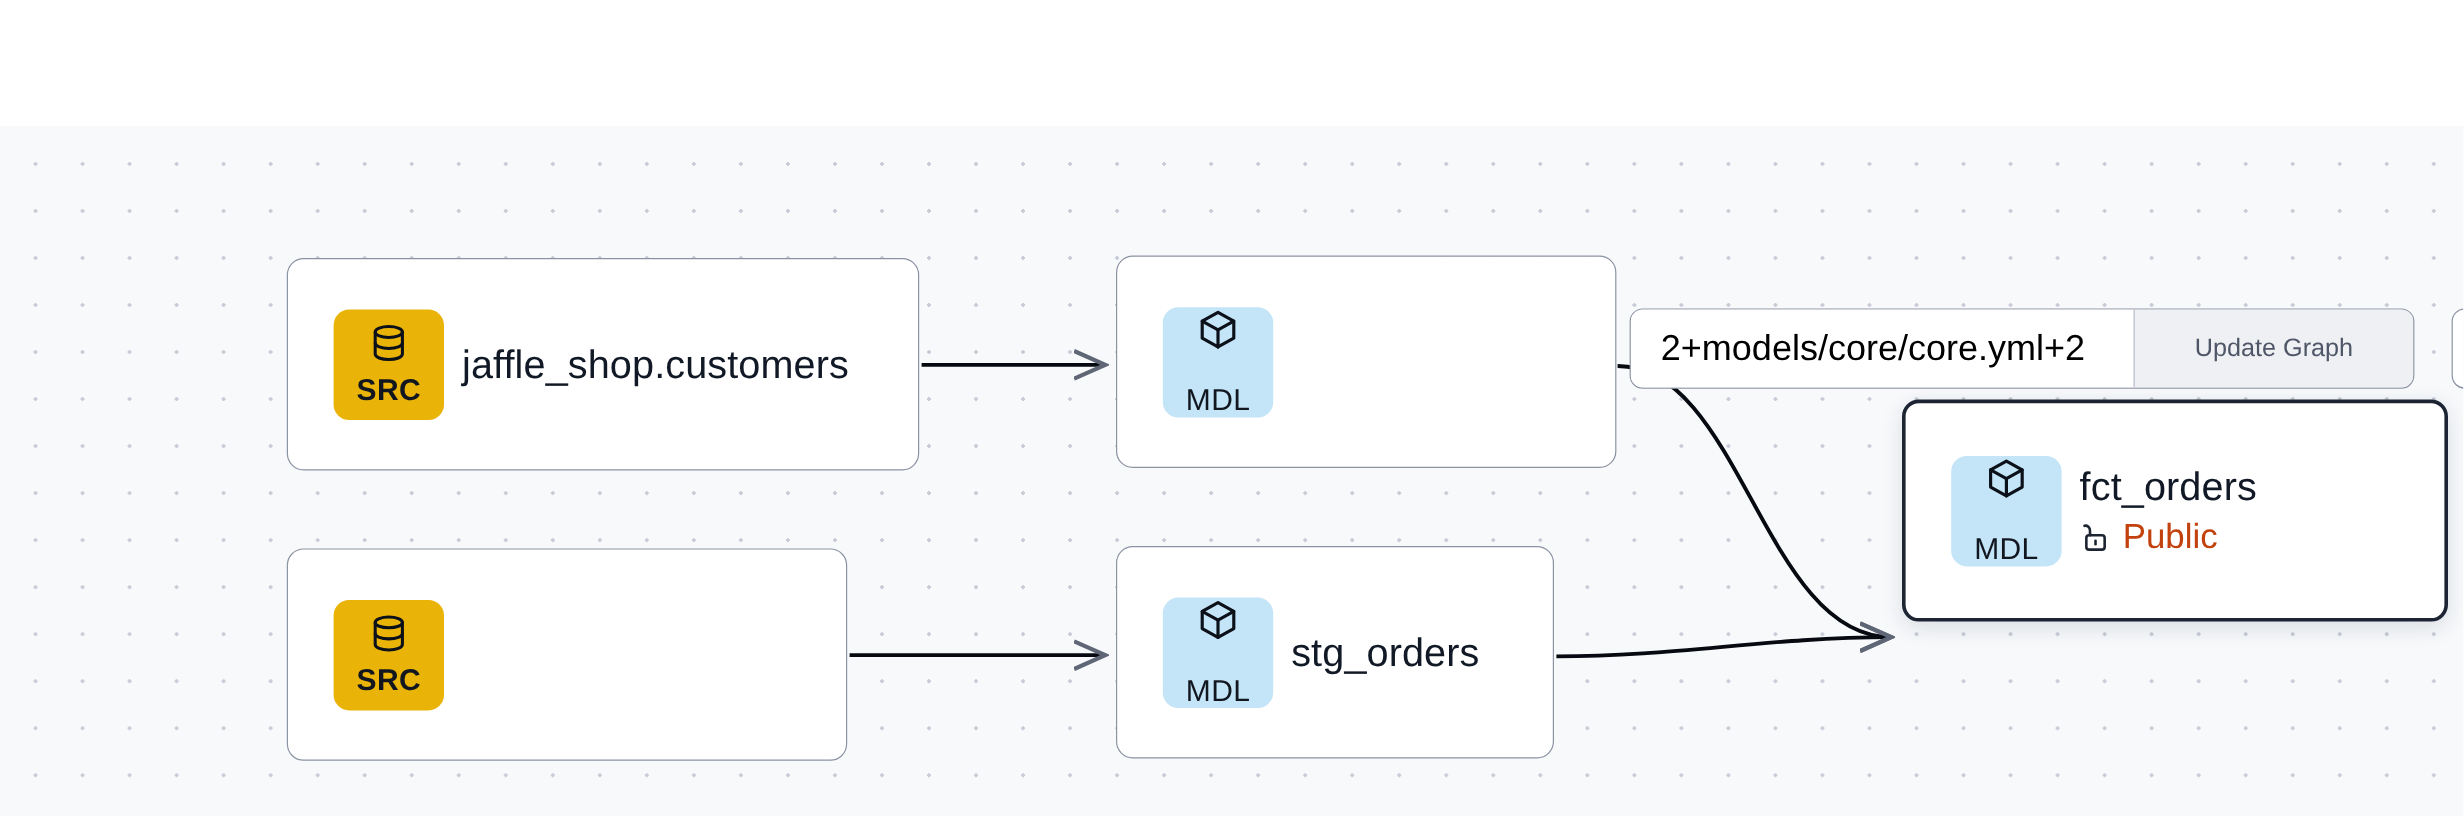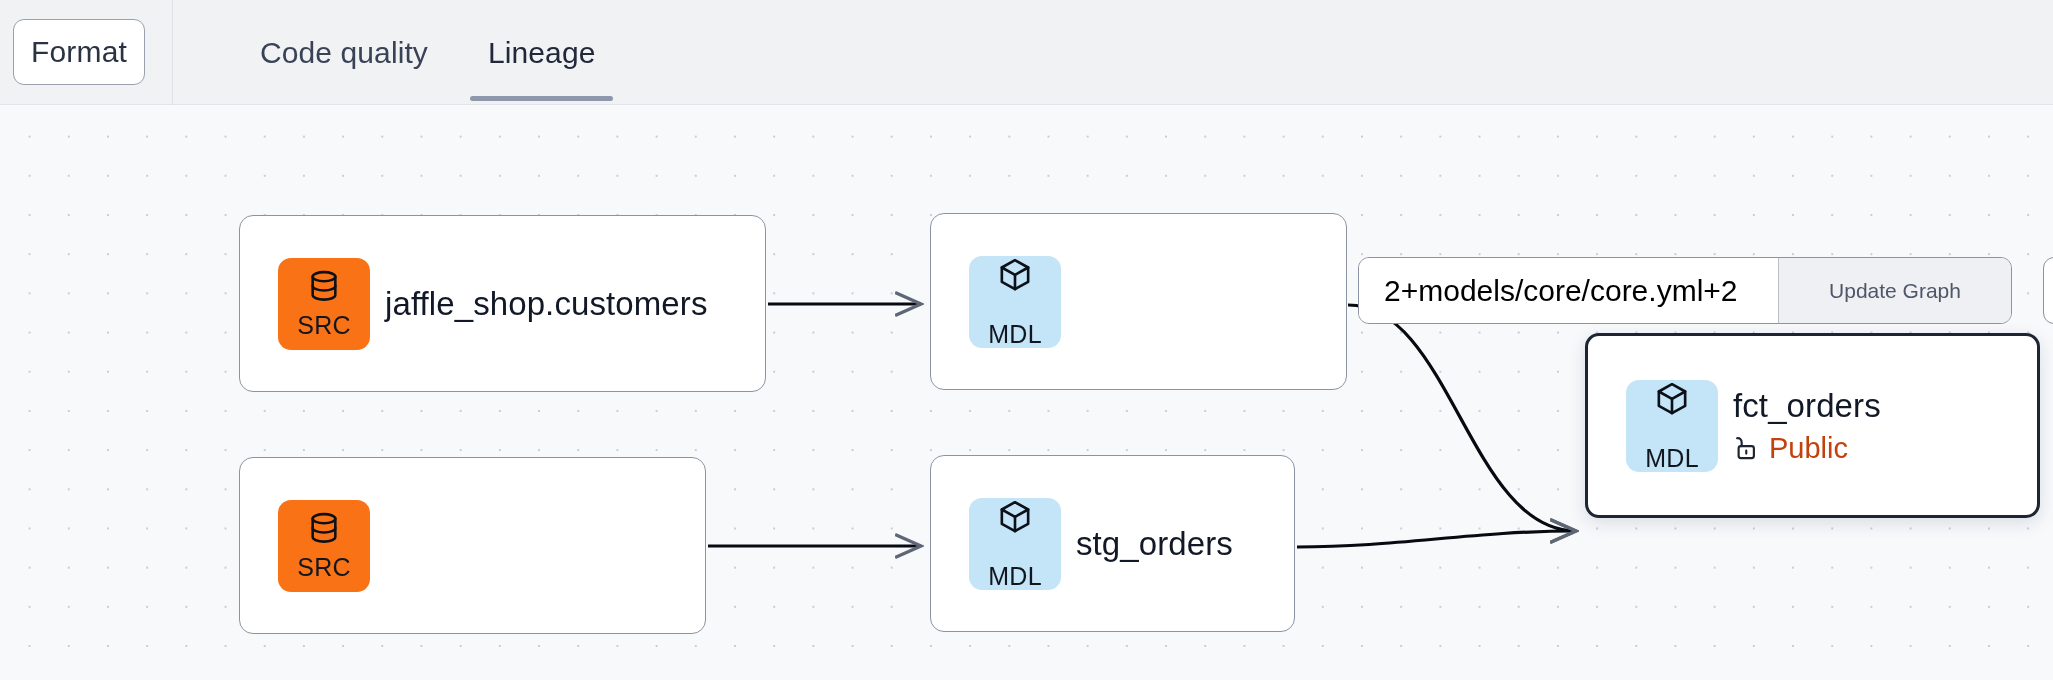--- a/index.html
+++ b/index.html
@@ -127,21 +127,21 @@
     flex: 0 0 auto;
     width: 92px;
     height: 92px;
     border-radius: 13px;
     display: flex;
     flex-direction: column;
     align-items: center;
     justify-content: center;
     margin-left: 38px;
   }
-  .badge.src { background: #f97316; }
+  .badge.src { background: #eab308; font-weight: bold; }
   .badge.mdl { background: #c4e4f7; gap: 23px; }
   .badge .glyph {
     display: block;
     height: 40px;
     line-height: 0;
     margin-top: 2px;
   }
   .badge .blabel {
     font-size: 25px;
     color: #11161f;
@@ -218,28 +218,20 @@
     border-radius: 11px;
     box-sizing: border-box;
   }
   #edge-panel-a { left: 2043px; width: 60px; }
 </style>
 </head>
 <body>
 
 <div id="app">
 
-  <div class="header">
-    <div class="format-btn">Format</div>
-    <div class="header-divider"></div>
-    <div class="tabs">
-      <div class="tab">Code quality</div>
-      <div class="tab active">Lineage</div>
-    </div>
-  </div>
 
   <div class="canvas">
 
     <svg class="edges" viewBox="0 0 2053 575" width="2053" height="575">
       <defs>
         <marker id="arrow" viewBox="0 0 10 10" refX="9" refY="5" markerWidth="9" markerHeight="9" orient="auto-start-reverse">
           <path d="M 0 1 L 9 5 L 0 9" fill="none" stroke="#5f6676" stroke-width="1.2"></path>
         </marker>
       </defs>
       <path d="M 768 199 L 921 199" fill="none" stroke="#070a10" stroke-width="3.2" marker-end="url(#arrow)"></path>

